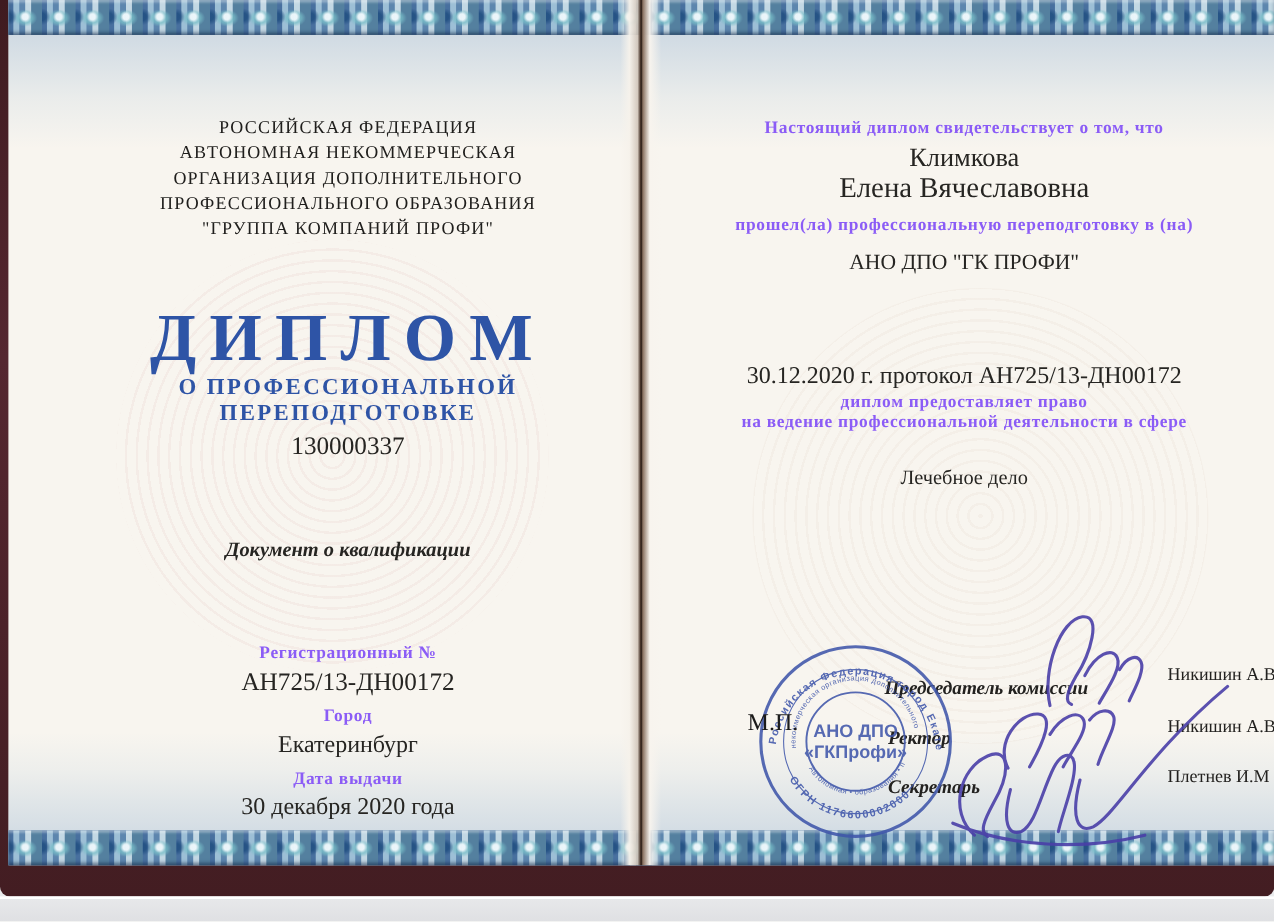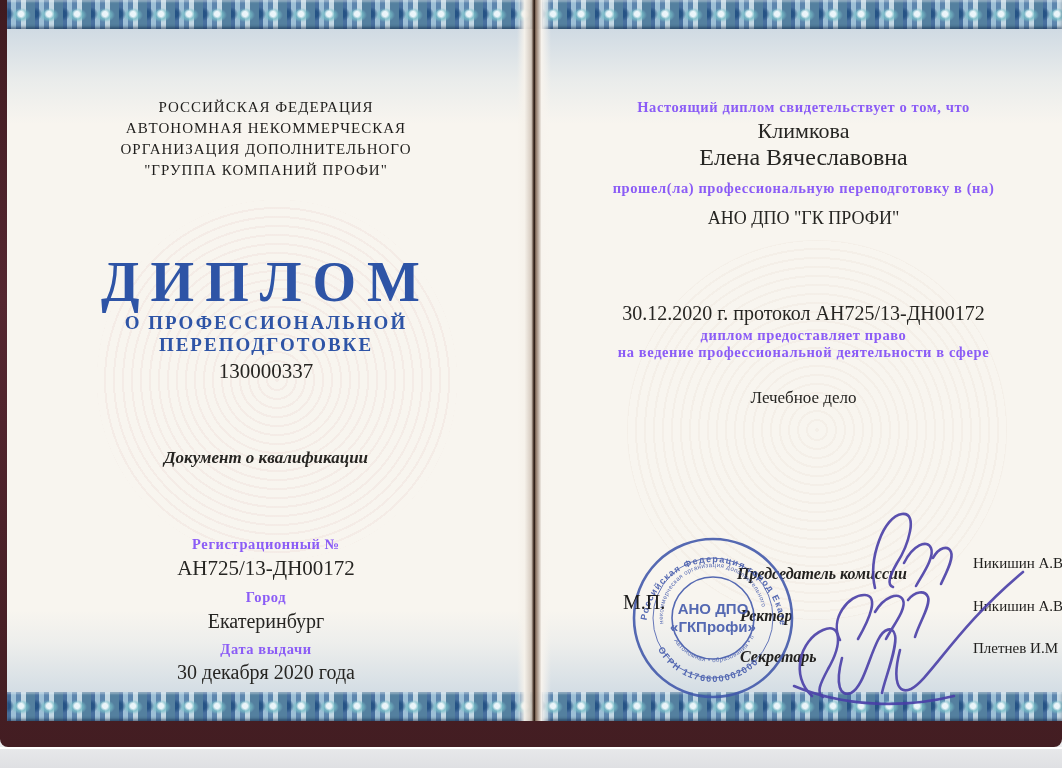--- a/index.html
+++ b/index.html
@@ -32,21 +32,21 @@
   .rosette{position:absolute;border-radius:50%;
         background:repeating-radial-gradient(circle,rgba(205,140,140,.16) 0 2px,rgba(205,140,140,0) 2px 9px);
         opacity:.55;}
   
   #seam{position:absolute;left:517px;top:0;width:34px;height:721px;z-index:40;
         background:linear-gradient(90deg,rgba(244,240,233,0) 0,rgba(246,242,235,.95) 22%,
           rgba(210,198,186,.9) 42%, #4a372c 49%, #241711 51%, #8a7261 55%,
           rgba(248,244,238,.96) 72%, rgba(248,244,238,0) 100%);}
   
   .pagecol{position:absolute;top:0;height:721px;text-align:center;z-index:10;}
-  #left-col{left:7px;width:518px;}
+  #left-col{left:7px;width:518px;padding-left:48px;}
   #right-col{left:545px;width:517px;}
   .abs{position:absolute;left:0;width:100%;}
   .small-bold{font-weight:bold;font-size:14.5px;letter-spacing:.6px;color:#8b5cf6;}
   .serif-line{font-size:20px;color:#262522;}
   #title{font-size:56px;font-weight:bold;letter-spacing:11px;color:#2e54a6;}
   .sub{font-size:19px;font-weight:bold;letter-spacing:2px;color:#2e54a6;}
   .org-block{font-size:15px;font-weight:500;letter-spacing:1px;line-height:21px;color:#1f1e1c;}
   .italic-b{font-style:italic;font-weight:bold;}
   .role{position:absolute;font-style:italic;font-weight:bold;font-size:16px;color:#22211f;text-align:left;}
   .sig-name{position:absolute;font-size:15px;color:#22211f;text-align:left;white-space:nowrap;}
@@ -70,20 +70,21 @@
     <div class="tint-bottom"></div>
     <div class="rosette" style="left:90px;top:200px;width:360px;height:360px;"></div>
     <div class="rosette" style="left:620px;top:240px;width:380px;height:380px;background:repeating-radial-gradient(circle,rgba(200,170,150,.15) 0 2px,rgba(200,170,150,0) 2px 9px);"></div>
   </div>
 
   <div class="pagecol" id="left-col">
     <div class="abs org-block" style="top:97px;">
       <div>РОССИЙСКАЯ ФЕДЕРАЦИЯ</div>
       <div>АВТОНОМНАЯ НЕКОММЕРЧЕСКАЯ</div>
       <div>ОРГАНИЗАЦИЯ ДОПОЛНИТЕЛЬНОГО</div>
+      <div>ПРОФЕССИОНАЛЬНОГО ОБРАЗОВАНИЯ</div>
       <div>"ГРУППА КОМПАНИЙ ПРОФИ"</div>
     </div>
     <div class="abs" id="title" style="top:250px;">ДИПЛОМ</div>
     <div class="abs sub" style="top:312px;">О ПРОФЕССИОНАЛЬНОЙ</div>
     <div class="abs sub" style="top:334px;">ПЕРЕПОДГОТОВКЕ</div>
     <div class="abs serif-line" style="top:359px;font-size:21px;">130000337</div>
     <div class="abs italic-b" style="top:448px;font-size:17px;font-style:italic;">Документ о квалификации</div>
     <div class="abs small-bold" style="top:536px;">Регистрационный №</div>
     <div class="abs serif-line" style="top:556px;font-size:21px;">АН725/13-ДН00172</div>
     <div class="abs small-bold" style="top:589px;">Город</div>

